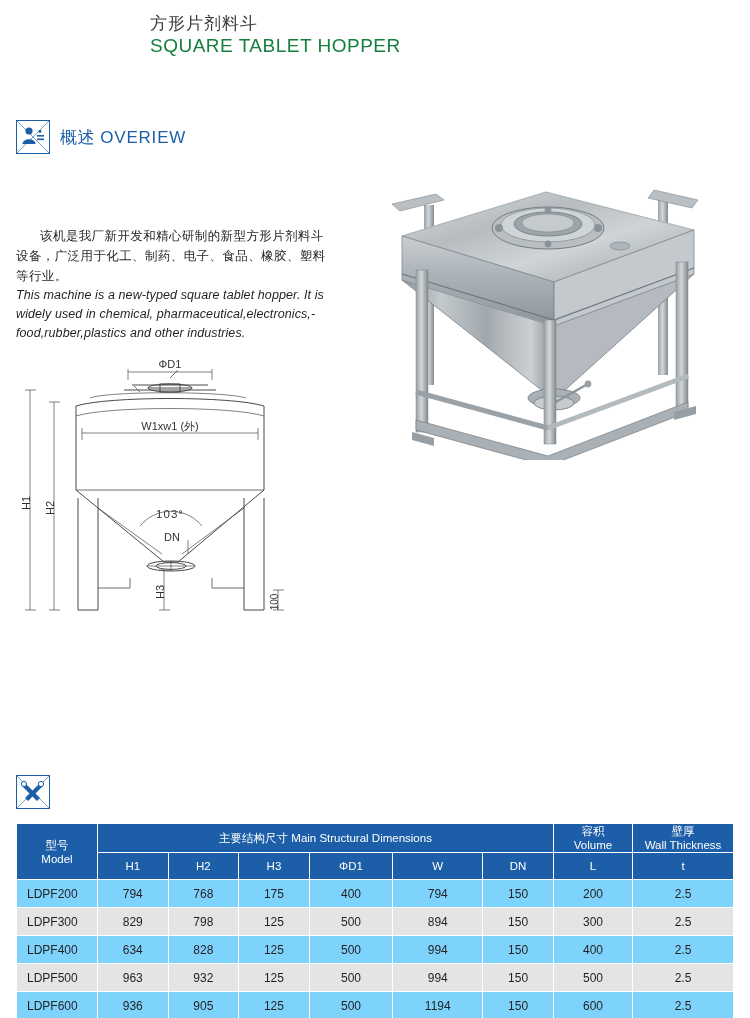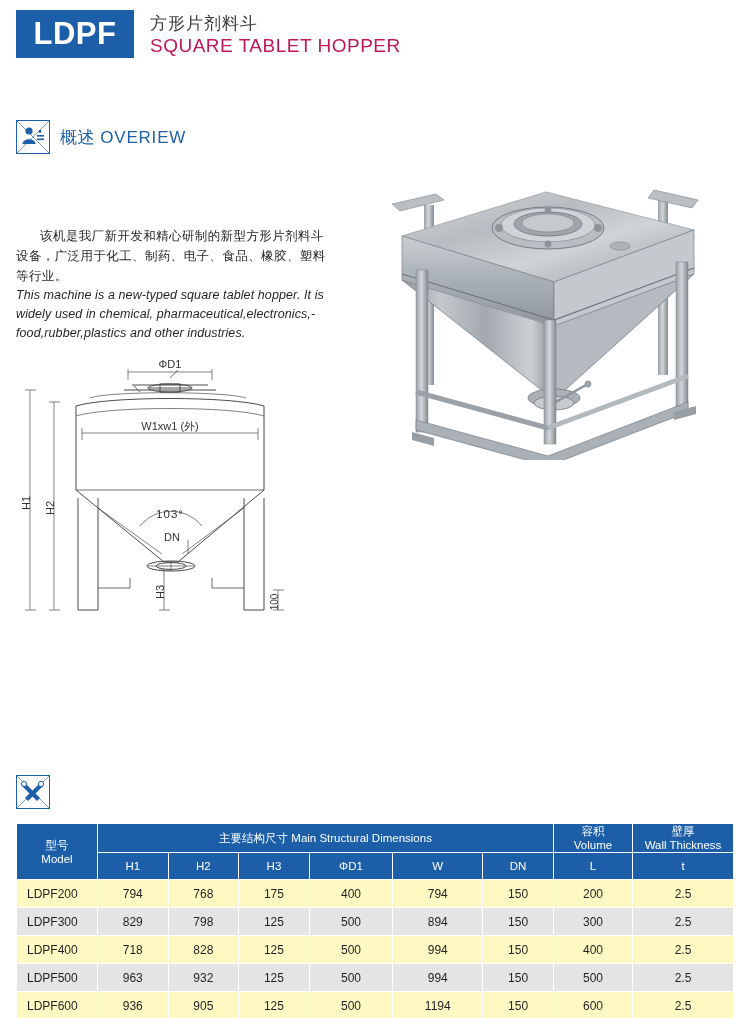--- a/index.html
+++ b/index.html
@@ -45,21 +45,21 @@
     top: 2px;
     font-size: 17px;
     color: #3a3a3a;
     letter-spacing: 1px;
   }
   .title-en {
     position: absolute;
     left: 134px;
     top: 25px;
     font-size: 19px;
-    color: #be185d;
+    color: #15803d;
     letter-spacing: 0.5px;
   }
 
   
   .sec {
     position: absolute;
   }
   .sec-icon {
     position: absolute;
     left: 0;
@@ -129,37 +129,36 @@
   }
   table.spec thead th {
     background: #1c5fa8;
     color: #ffffff;
     font-weight: normal;
     line-height: 14px;
     font-size: 11.5px;
   }
   table.spec thead th.twoline { height: 32px; margin-top: 33px; }
   table.spec tbody td {
-    background: #fef9c3;
+    background: #7dd3fc;
     border: 1px solid #ffffff;
     color: #231f20;
     height: 27px;
   }
   table.spec tbody tr:nth-child(even) td { background: #e4e4e4; }
   table.spec tbody td.model {
     text-align: left;
     padding-left: 10px;
   }
   .hdr-sub { font-size: 11px; }
 </style>
 </head>
 <body>
 
 <div class="header">
-  <div class="logo-box">LDPF</div>
   <div class="title-cn">方形片剂料斗</div>
   <div class="title-en">SQUARE TABLET HOPPER</div>
 </div>
 
 <div class="sec" id="overview-section">
   <span class="sec-icon">
     <svg width="34" height="34" viewBox="0 0 34 34">
       <rect x="0.5" y="0.5" width="33" height="33" fill="none" stroke="#1c5fa8" stroke-width="1"></rect>
       <line x1="0.5" y1="0.5" x2="33.5" y2="33.5" stroke="#1c5fa8" stroke-width="0.6"></line>
       <line x1="33.5" y1="0.5" x2="0.5" y2="33.5" stroke="#1c5fa8" stroke-width="0.6"></line>
@@ -408,21 +407,21 @@
       <td>798</td>
       <td>125</td>
       <td>500</td>
       <td>894</td>
       <td>150</td>
       <td>300</td>
       <td>2.5</td>
     </tr>
     <tr>
       <td class="model">LDPF400</td>
-      <td>718</td>
+      <td>634</td>
       <td>828</td>
       <td>125</td>
       <td>500</td>
       <td>994</td>
       <td>150</td>
       <td>400</td>
       <td>2.5</td>
     </tr>
     <tr>
       <td class="model">LDPF500</td>

